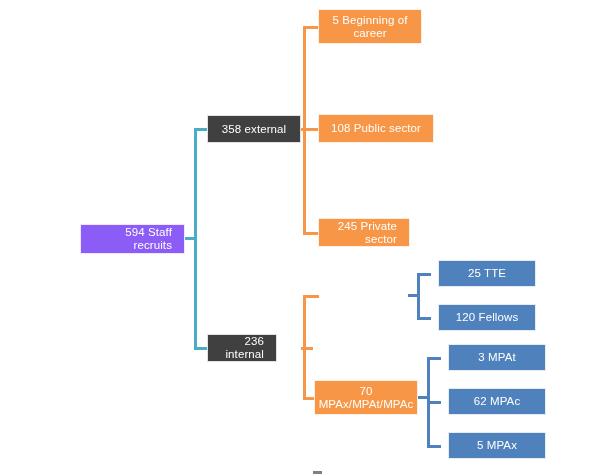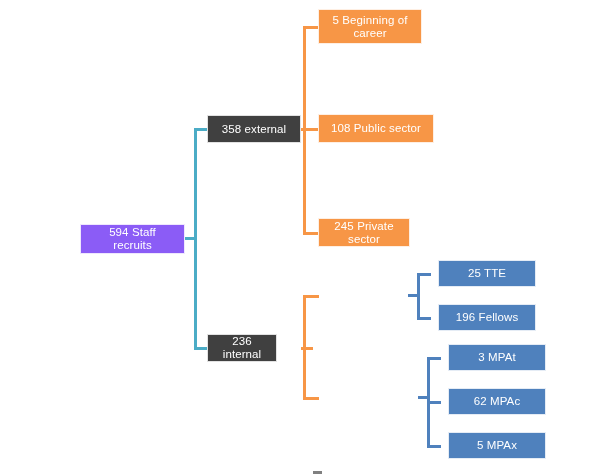--- a/index.html
+++ b/index.html
@@ -18,21 +18,21 @@
     overflow: hidden;
   }
 
   
   .node {
     position: absolute;
     box-sizing: border-box;
     display: flex;
     align-items: center;
     justify-content: center;
-    text-align: center;
+    text-align: right;
     color: #ffffff;
     font-size: 11.5px;
     line-height: 13px;
     letter-spacing: 0.1px;
     border: 1px solid rgba(255,255,255,0.85);
     padding: 2px 12px;
   }
   .node-root   { background: #8b5cf6; }
   .node-mid    { background: #404040; }
   .node-branch { background: #F79646; }
@@ -98,38 +98,42 @@
 
   <div class="node node-branch" style="left:318px; top:114px; width:116px; height:29px;">
     <span class="lbl">108 Public sector</span>
   </div>
 
   <div class="node node-branch" style="left:318px; top:218px; width:92px; height:29px;">
     <span class="lbl">245 Private sector</span>
   </div>
 
 
+  <div class="node node-branch" style="left:314px; top:380px; width:104px; height:35px; flex-direction:column;">
+    <span class="lbl">70</span>
+    <span class="lbl">MPAx/MPAt/MPAc</span>
+  </div>
 
   <div class="conn hline c-blue" style="left:408px; top:294px; width:10px;"></div>
   <div class="conn vline c-blue" style="left:417px; top:273px; height:47px;"></div>
   <div class="conn hline c-blue" style="left:417px; top:273px; width:14px;"></div>
   <div class="conn hline c-blue" style="left:417px; top:317px; width:14px;"></div>
 
   <div class="conn hline c-blue" style="left:418px; top:396px; width:10px;"></div>
   <div class="conn vline c-blue" style="left:427px; top:357px; height:91px;"></div>
   <div class="conn hline c-blue" style="left:427px; top:357px; width:14px;"></div>
   <div class="conn hline c-blue" style="left:427px; top:401px; width:14px;"></div>
   <div class="conn hline c-blue" style="left:427px; top:445px; width:14px;"></div>
 
   <div class="node node-leaf" style="left:430px; top:260px; width:98px; height:27px;">
     <span class="lbl">25 TTE</span>
   </div>
 
   <div class="node node-leaf" style="left:430px; top:304px; width:98px; height:27px;">
-    <span class="lbl">196 Fellows</span>
+    <span class="lbl">120 Fellows</span>
   </div>
 
   <div class="node node-leaf" style="left:440px; top:344px; width:98px; height:27px;">
     <span class="lbl">3 MPAt</span>
   </div>
 
   <div class="node node-leaf" style="left:440px; top:388px; width:98px; height:27px;">
     <span class="lbl">62 MPAc</span>
   </div>
 

